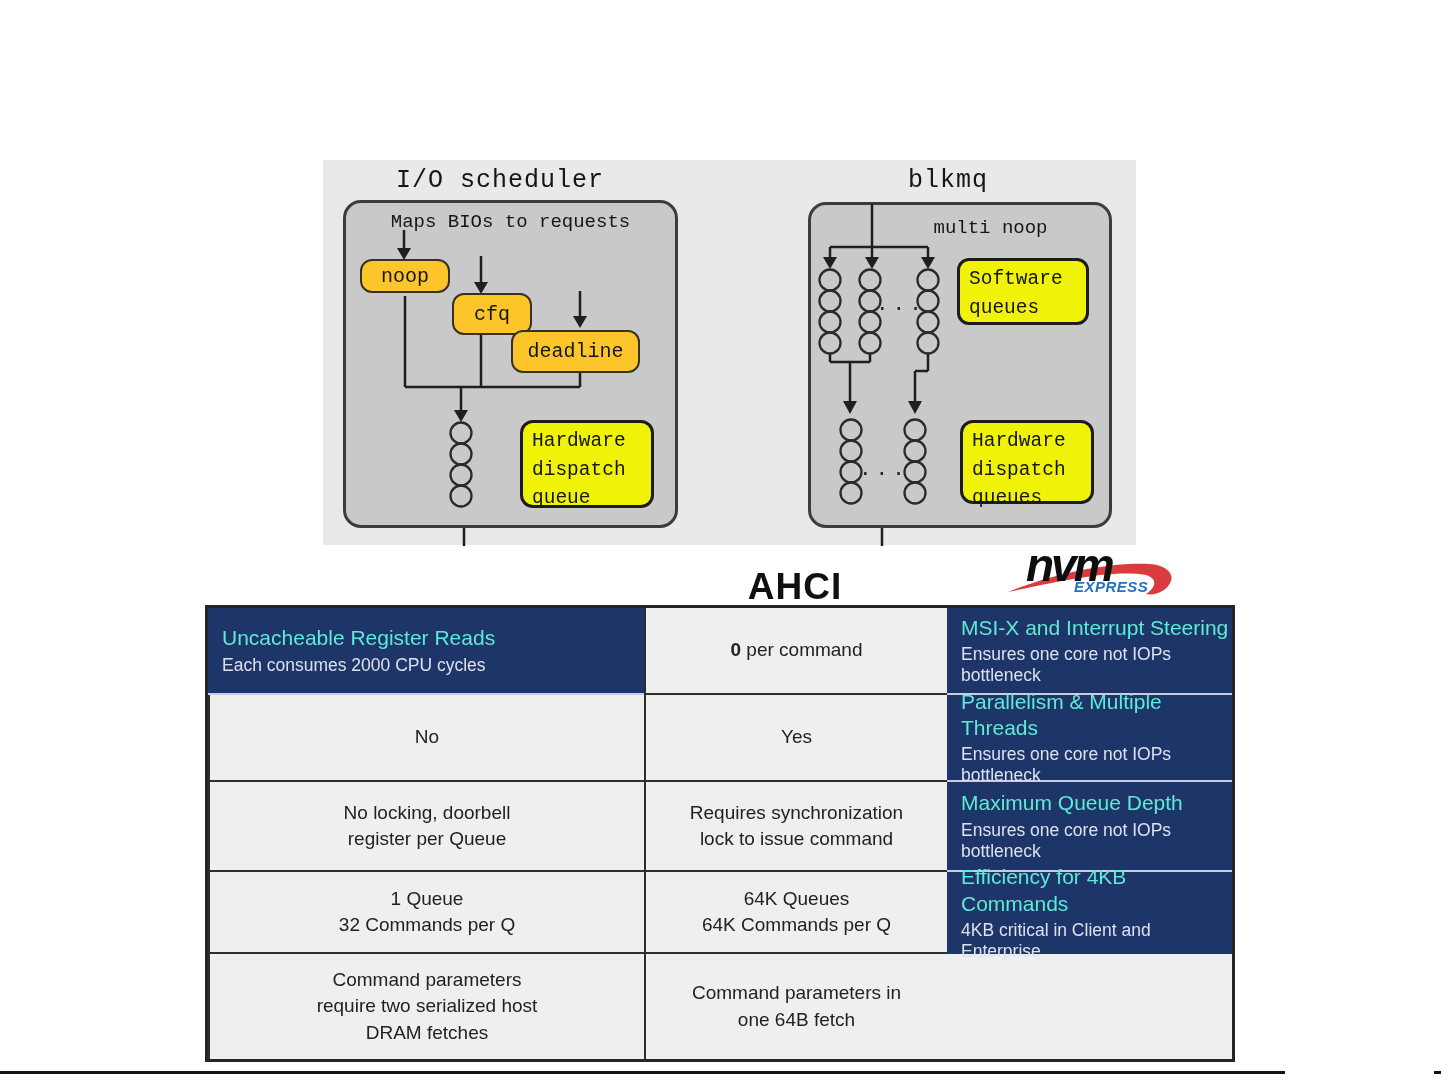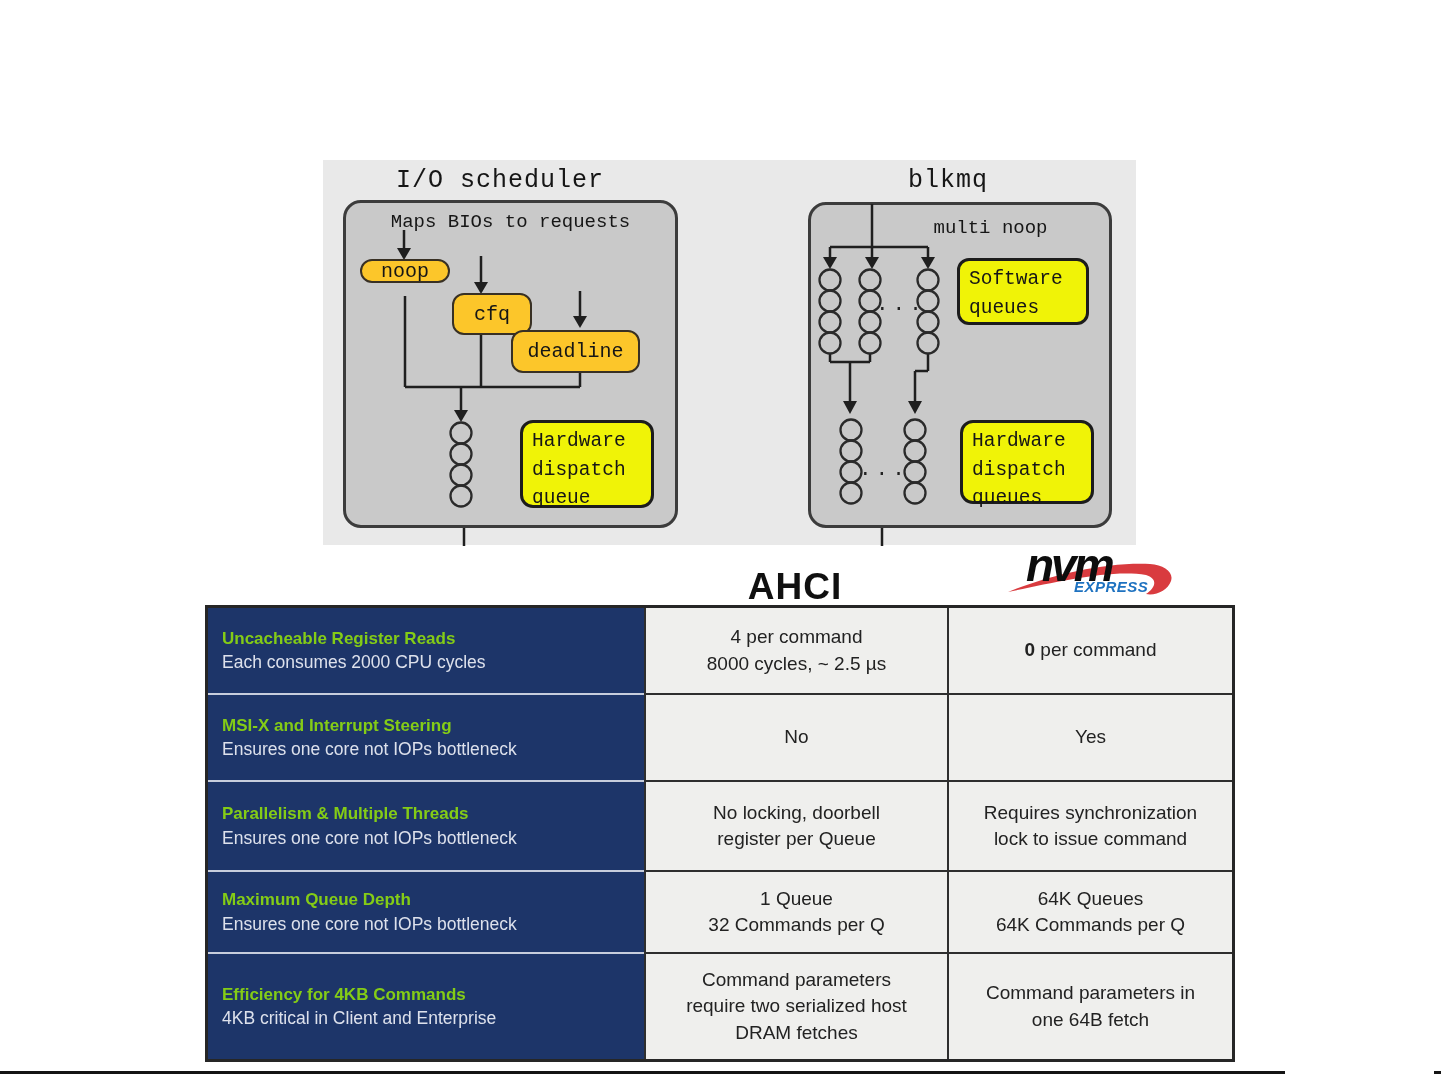--- a/index.html
+++ b/index.html
@@ -38,21 +38,21 @@
   .nvme-swoosh{position:absolute;left:0;top:0;width:210px;height:65px;z-index:1;}
   
   .cmp-table{
     left:205px;top:605px;width:1030px;height:457px;box-sizing:border-box;
     border:3px solid #262626;display:grid;z-index:3;background:#efefed;
     grid-template-columns:436px 303px 285px;
     grid-template-rows:87px 87px 90px 82px 105px;
   }
   .cell{box-sizing:border-box;display:flex;flex-direction:column;justify-content:center;}
   .lab{background:#1d3569;padding-left:14px;border-bottom:2px solid #c7cedd;}
-  .lab .t{color:#84cc16;font-weight:bold;font-size:17px;line-height:1.25;}
+  .lab .t{color:#5eead4;font-weight:normal;font-size:21px;line-height:1.25;}
   .lab .s{color:#dde1ec;font-size:17.5px;margin-top:3px;}
   .val{background:#efefed;color:#222;font-size:19px;line-height:1.38;text-align:center;
        align-items:center;border-left:2px solid #2e2e2e;border-bottom:2px solid #2e2e2e;
        white-space:pre-line;}
   .val b{font-weight:bold;}
   .nb{border-bottom:none !important;}
   
   .bottom-rule{left:0;top:1071px;width:1285px;height:3px;background:#141414;z-index:4;}
   .bottom-rule-end{left:1434px;top:1071px;width:7px;height:3px;background:#141414;z-index:4;}
 </style>
@@ -138,21 +138,21 @@
         <circle cx="851" cy="451" r="10.5"></circle>
       <circle cx="851" cy="472" r="10.5"></circle>
         <circle cx="851" cy="493" r="10.5"></circle>
       <circle cx="915" cy="430" r="10.5"></circle>
         <circle cx="915" cy="451" r="10.5"></circle>
       <circle cx="915" cy="472" r="10.5"></circle>
         <circle cx="915" cy="493" r="10.5"></circle>
     </g>
   </svg>
 
-  <div class="abs mono sched-box" style="left:360px;top:259px;width:90px;height:24px;">noop</div>
+  <div class="abs mono sched-box" style="left:360px;top:259px;width:90px;height:34px;">noop</div>
   <div class="abs mono sched-box" style="left:452px;top:293px;width:80px;height:42px;">cfq</div>
   <div class="abs mono sched-box" style="left:511px;top:330px;width:129px;height:43px;">deadline</div>
 
   <div class="abs mono qlabel-box" style="left:520px;top:420px;width:134px;height:88px;">Hardware
 dispatch
 queue</div>
   <div class="abs mono qlabel-box" style="left:957px;top:258px;width:132px;height:67px;border-radius:12px;">Software
 queues</div>
   <div class="abs mono qlabel-box" style="left:960px;top:420px;width:134px;height:84px;">Hardware
 dispatch
@@ -175,22 +175,20 @@
     <div class="nvme-word">nvm</div>
     <div class="nvme-express">EXPRESS</div>
   </div>
 
   <div class="abs cmp-table">
 
     <div class="cell lab">
       <div class="t">Uncacheable Register Reads</div>
       <div class="s">Each consumes 2000 CPU cycles</div>
     </div>
-    <div class="cell val">4 per command
-8000 cycles, ~ 2.5 µs</div>
     <div class="cell val">
       <div><b>0</b><span> per command</span></div>
     </div>
 
     <div class="cell lab">
       <div class="t">MSI-X and Interrupt Steering</div>
       <div class="s">Ensures one core not IOPs bottleneck</div>
     </div>
     <div class="cell val">No</div>
     <div class="cell val">Yes</div>

